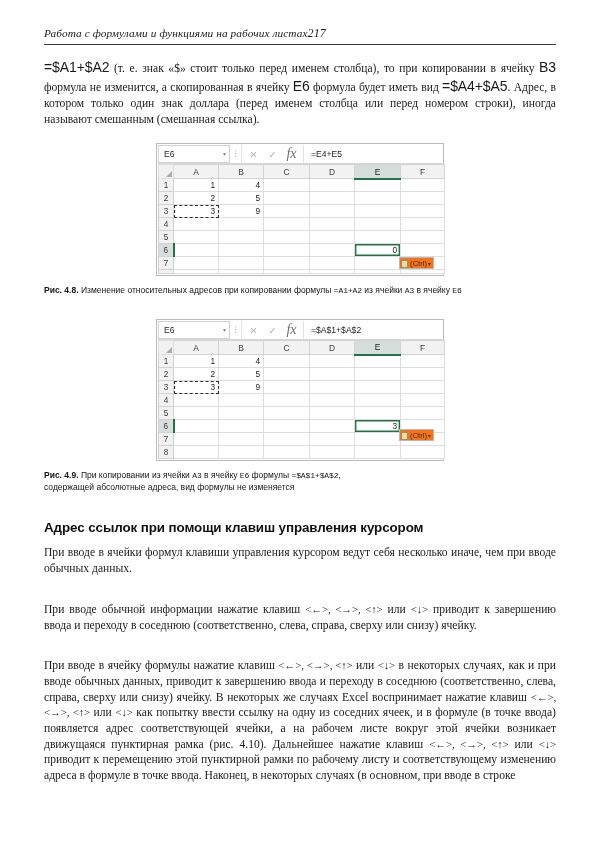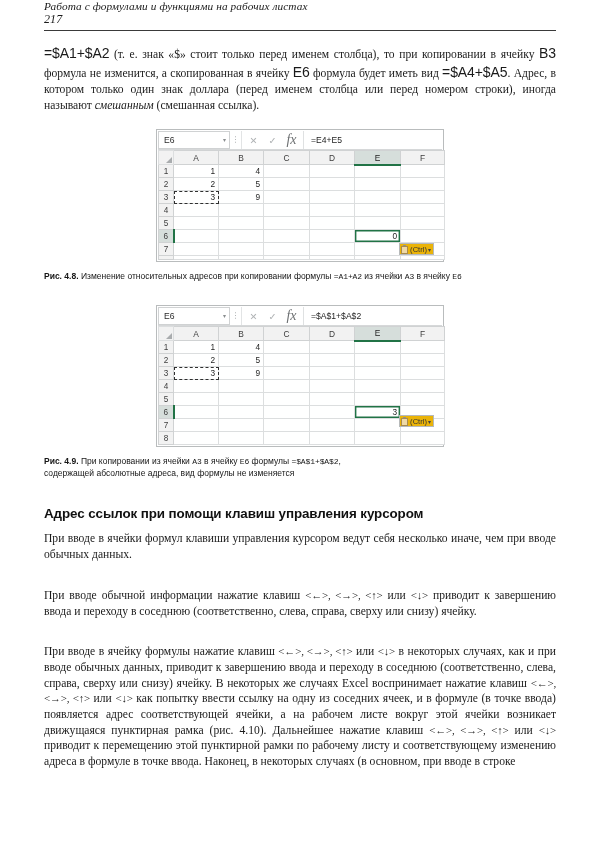--- a/index.html
+++ b/index.html
@@ -18,25 +18,25 @@
     position: relative;
     width: 600px;
     height: 847px;
     padding: 0 44px;
   }
 
   
   .runhead {
     display: flex;
     align-items: baseline;
-    justify-content: center;
+    justify-content: flex-start;
+    padding-top: 26px;
     font-style: italic;
     font-size: 11.3px;
     letter-spacing: .1px;
-    flex-direction: column;
   }
   .runhead-title { font-style: italic; }
   .runhead-page { font-style: italic; font-size: 12px; }
   .runhead-rule {
     border-bottom: 1.1px solid #3a3a3a;
     margin-top: 3px;
   }
 
   
   .para {
@@ -47,21 +47,21 @@
     margin: 0;
     hyphens: manual;
   }
   .para.first { margin-top: 13px; }
   .para + .para { margin-top: 25px; }
   .mono {
     font-family: Liberation Sans, sans-serif;
     font-size: 14px;
     letter-spacing: -.1px;
   }
-  .ital { font-style: italic; }
+  .ital { }
 
   
   .figure { margin-top: 16px; }
   .figure-img {
     width: 288px;
     margin: 0 auto;
     border: 1px solid #b9bcbd;
     background: #ffffff;
     padding: 1px;
   }
@@ -202,21 +202,21 @@
     width: 3px; height: 3px;
     background: #217346;
   }
 
   
   .paste-tag {
     position: absolute;
     display: flex;
     align-items: center;
     gap: 1px;
-    background: #eab308;
+    background: #f97316;
     border: 1px solid #b6b9ba;
     height: 12px;
     padding: 0 2px 0 1px;
     font-family: "Liberation Sans", sans-serif;
     font-size: 7.6px;
     color: #333;
     white-space: nowrap;
   }
   .clip-icon {
     width: 8px; height: 9px;

